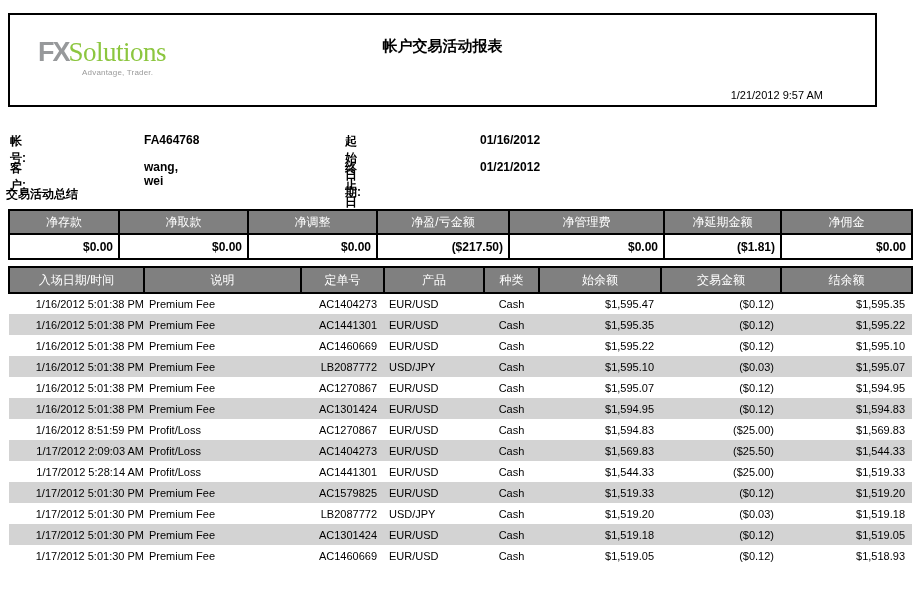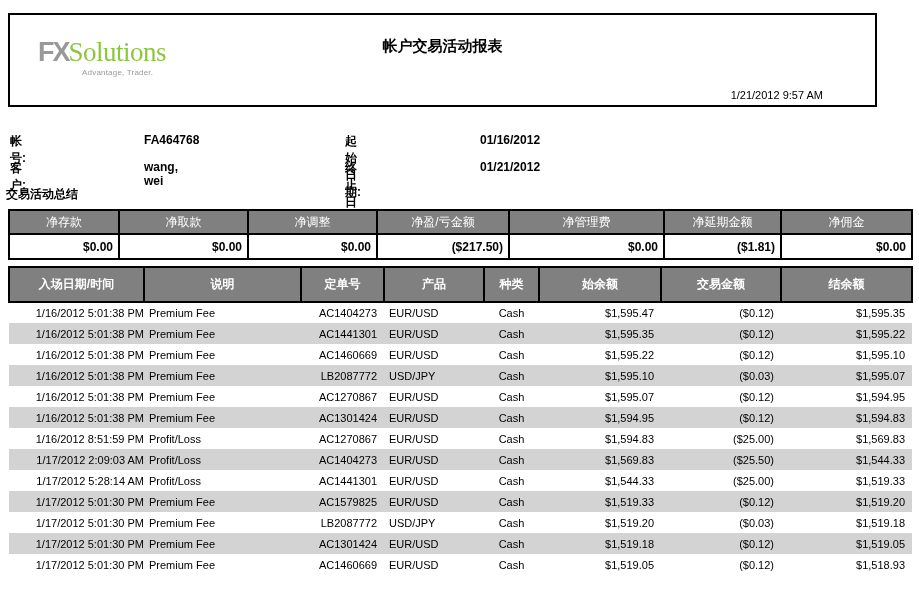--- a/index.html
+++ b/index.html
@@ -56,22 +56,22 @@
     background:#808080; color:#fff; font-weight:normal; font-size:12px;
     height:24px; border:2px solid #000; text-align:center; overflow:hidden;
   }
   .summary-table td {
     background:#fff; font-size:12px; font-weight:bold; text-align:right;
     height:25px; border:2px solid #000; padding-right:5px; overflow:hidden;
   }
 
   .activity-table { top:266px; }
   .activity-table th {
-    background:#808080; color:#fff; font-weight:bold; font-size:12px;
-    height:35px; border:2px solid #000; text-align:center; overflow:hidden;
+    background:#808080; color:#fff; font-weight:normal; font-size:12px;
+    height:26px; border:2px solid #000; text-align:center; overflow:hidden;
   }
   .activity-table td {
     font-size:11px; height:21px; border:none; overflow:hidden; white-space:nowrap;
   }
   .activity-table tbody tr:nth-child(even) { background:#D3D3D3; }
   .activity-table td.al { text-align:right;  padding-left:3px; }
   .activity-table td.al2{ text-align:left;  padding-left:5px; }
   .activity-table td.ac { text-align:center; }
   .activity-table td.ar { text-align:right; padding-right:7px; }
 </style>

